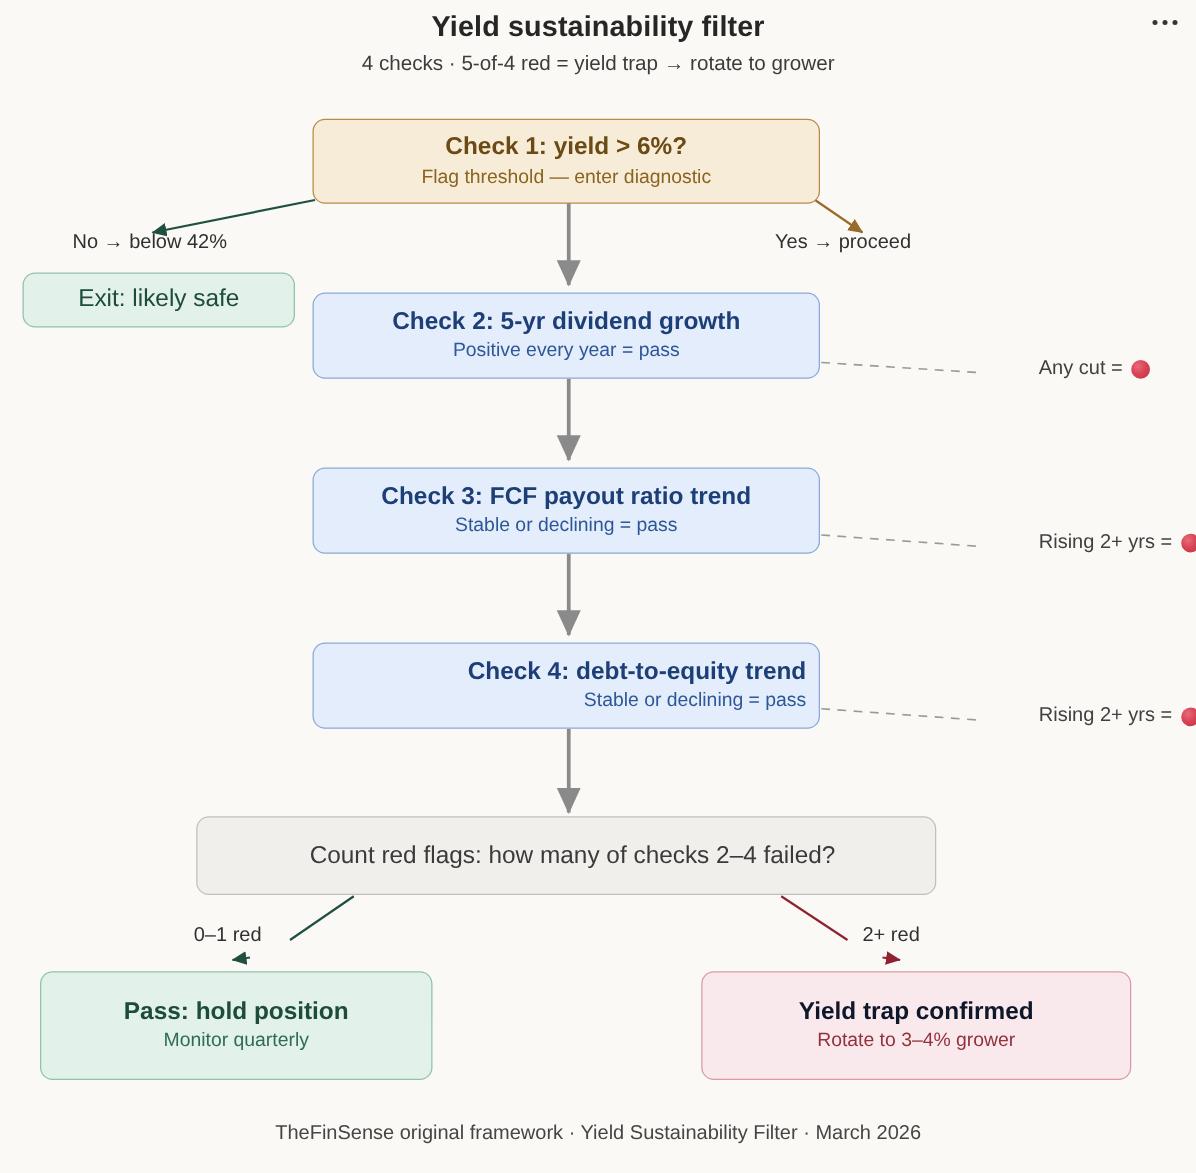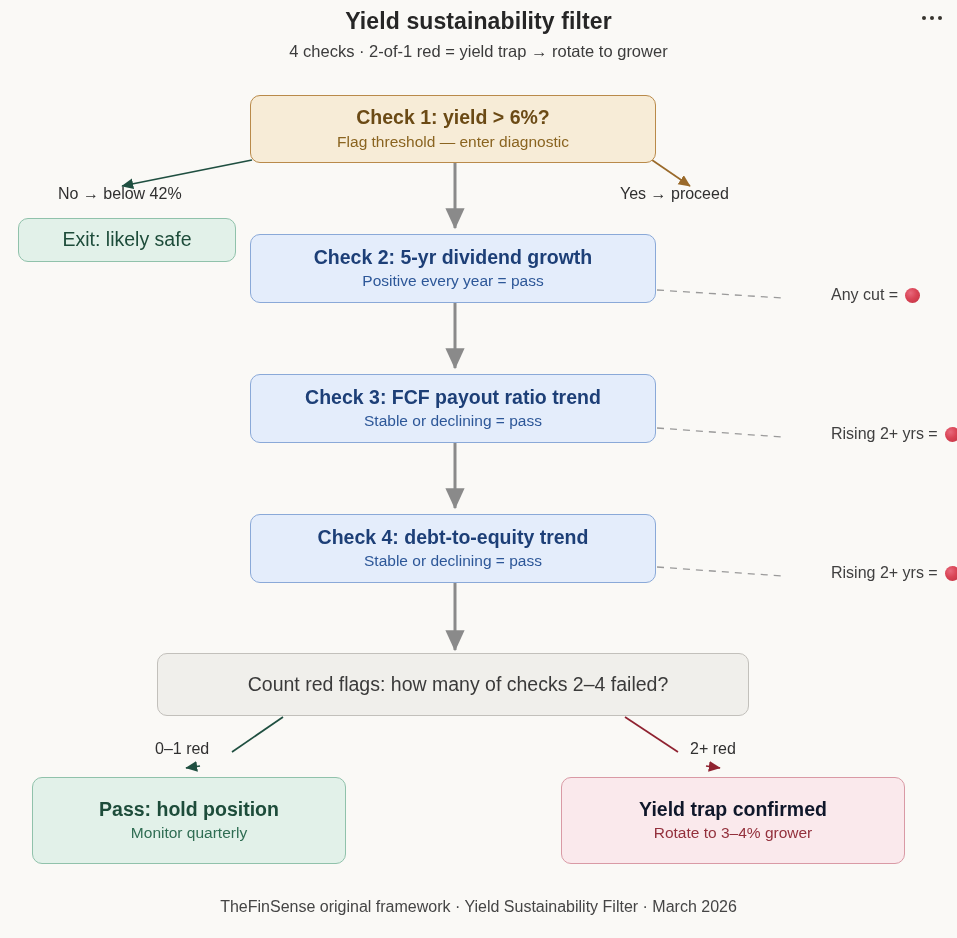--- a/index.html
+++ b/index.html
@@ -208,21 +208,21 @@
     <path d="M 657,567 L 782,576" stroke="#9a9a9a" stroke-width="1.3" fill="none" stroke-dasharray="7,6"></path>
 
     <path d="M 283,717 L 232,752" stroke="#1f4f40" stroke-width="1.7" fill="none"></path>
     <path d="M 200,766 L 186,768" stroke="#1f4f40" stroke-width="1.7" fill="none" marker-end="url(#ar-green)"></path>
 
     <path d="M 625,717 L 678,752" stroke="#8f2230" stroke-width="1.7" fill="none"></path>
     <path d="M 706,766 L 720,768" stroke="#8f2230" stroke-width="1.7" fill="none" marker-end="url(#ar-red)"></path>
   </svg>
 
   <div class="title">Yield sustainability filter</div>
-  <div class="subtitle">4 checks · 2-of-1 red = yield trap → rotate to grower</div>
+  <div class="subtitle">4 checks · 5-of-4 red = yield trap → rotate to grower</div>
 
   <div class="kebab-menu">
     <i></i>
     <i></i>
     <i></i>
   </div>
 
   <div class="node tan" style="left:250px; top:95px; width:406px; height:68px;">
     <div class="hd">Check 1: yield &gt; 6%?</div>
     <div class="sb">Flag threshold — enter diagnostic</div>
@@ -235,21 +235,21 @@
   <div class="node blue" style="left:250px; top:234px; width:406px; height:69px;">
     <div class="hd">Check 2: 5-yr dividend growth</div>
     <div class="sb">Positive every year = pass</div>
   </div>
 
   <div class="node blue" style="left:250px; top:374px; width:406px; height:69px;">
     <div class="hd">Check 3: FCF payout ratio trend</div>
     <div class="sb">Stable or declining = pass</div>
   </div>
 
-  <div class="node blue" style="left:250px; top:514px; width:406px; height:69px;">
+  <div class="node blue" style="left:250px; top:514px; width:406px; height:69px;align-items:flex-end;">
     <div class="hd">Check 4: debt-to-equity trend</div>
     <div class="sb">Stable or declining = pass</div>
   </div>
 
   <div class="node gray single" style="left:157px; top:653px; width:592px; height:63px;padding-left:20px;">
     <div class="hd">Count red flags: how many of checks 2–4 failed?</div>
   </div>
 
   <div class="node green" style="left:32px; top:777px; width:314px; height:87px;">
     <div class="hd">Pass: hold position</div>

